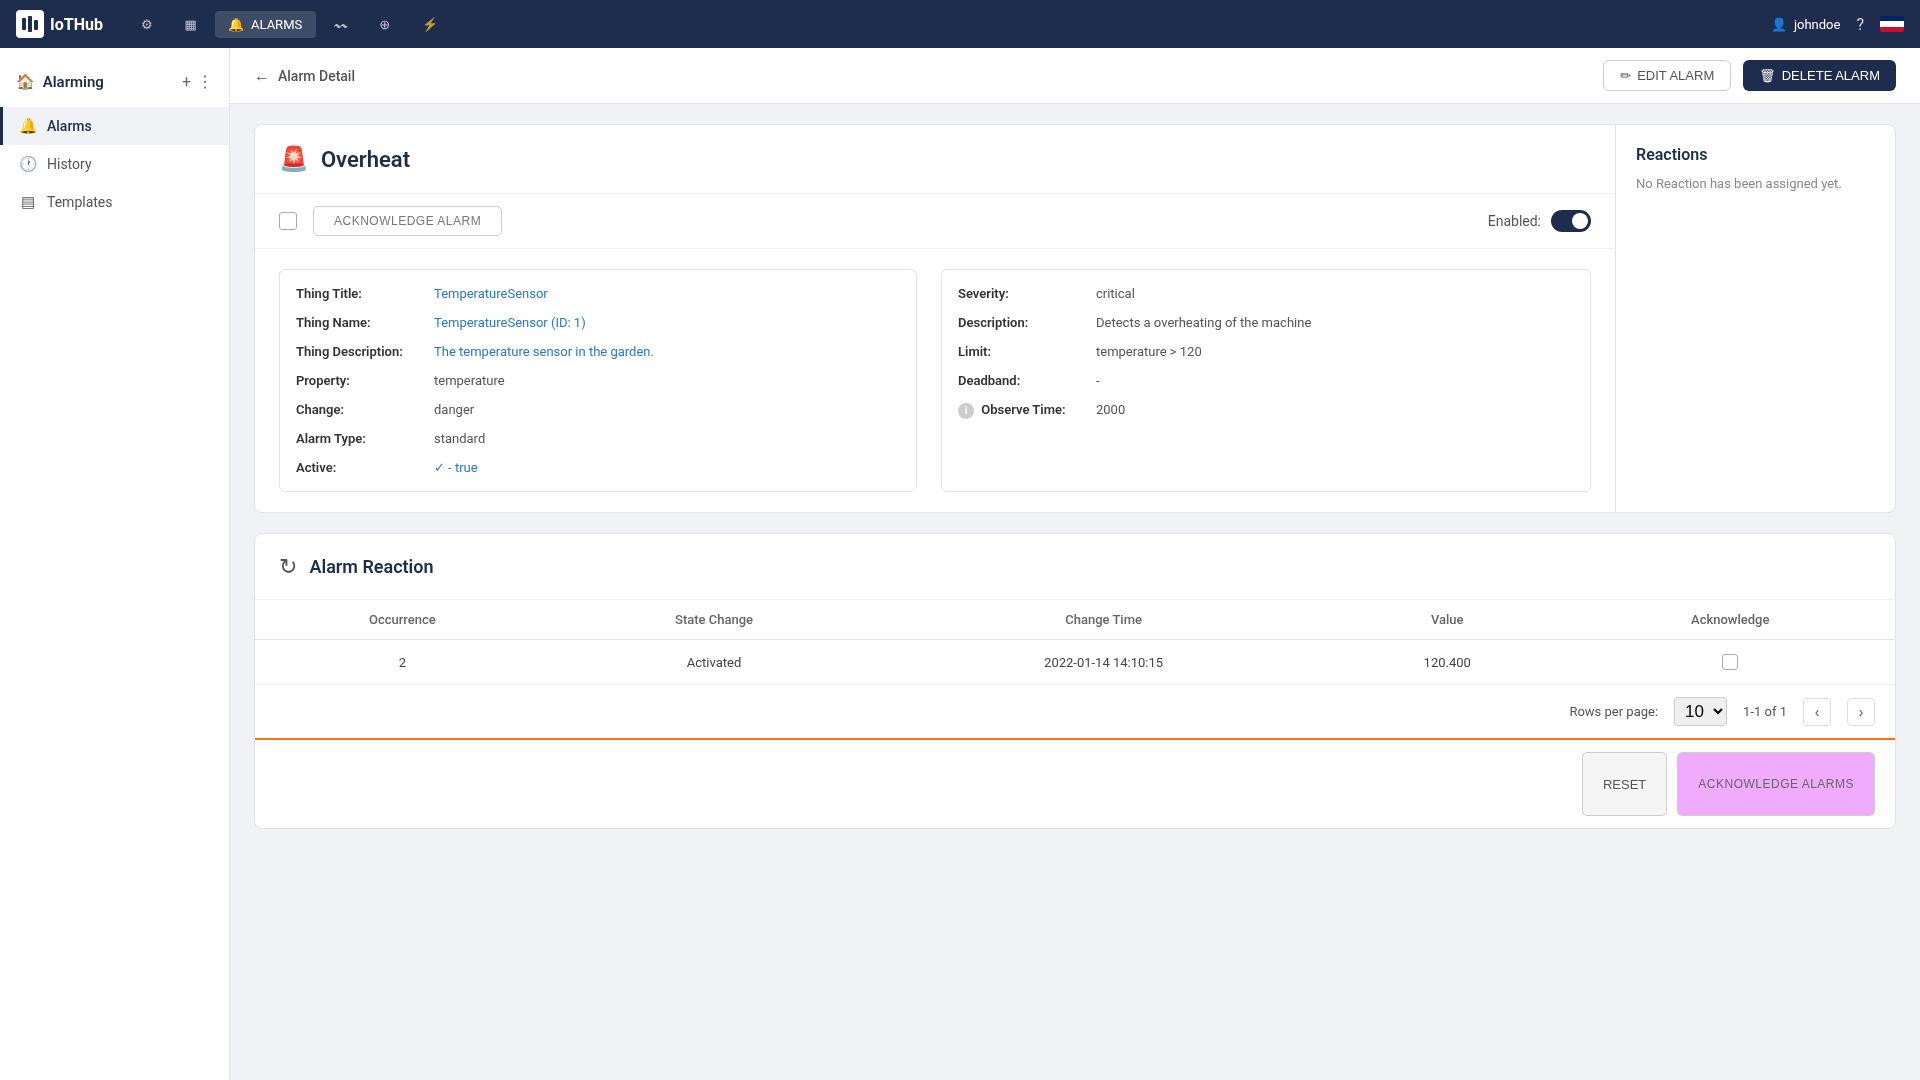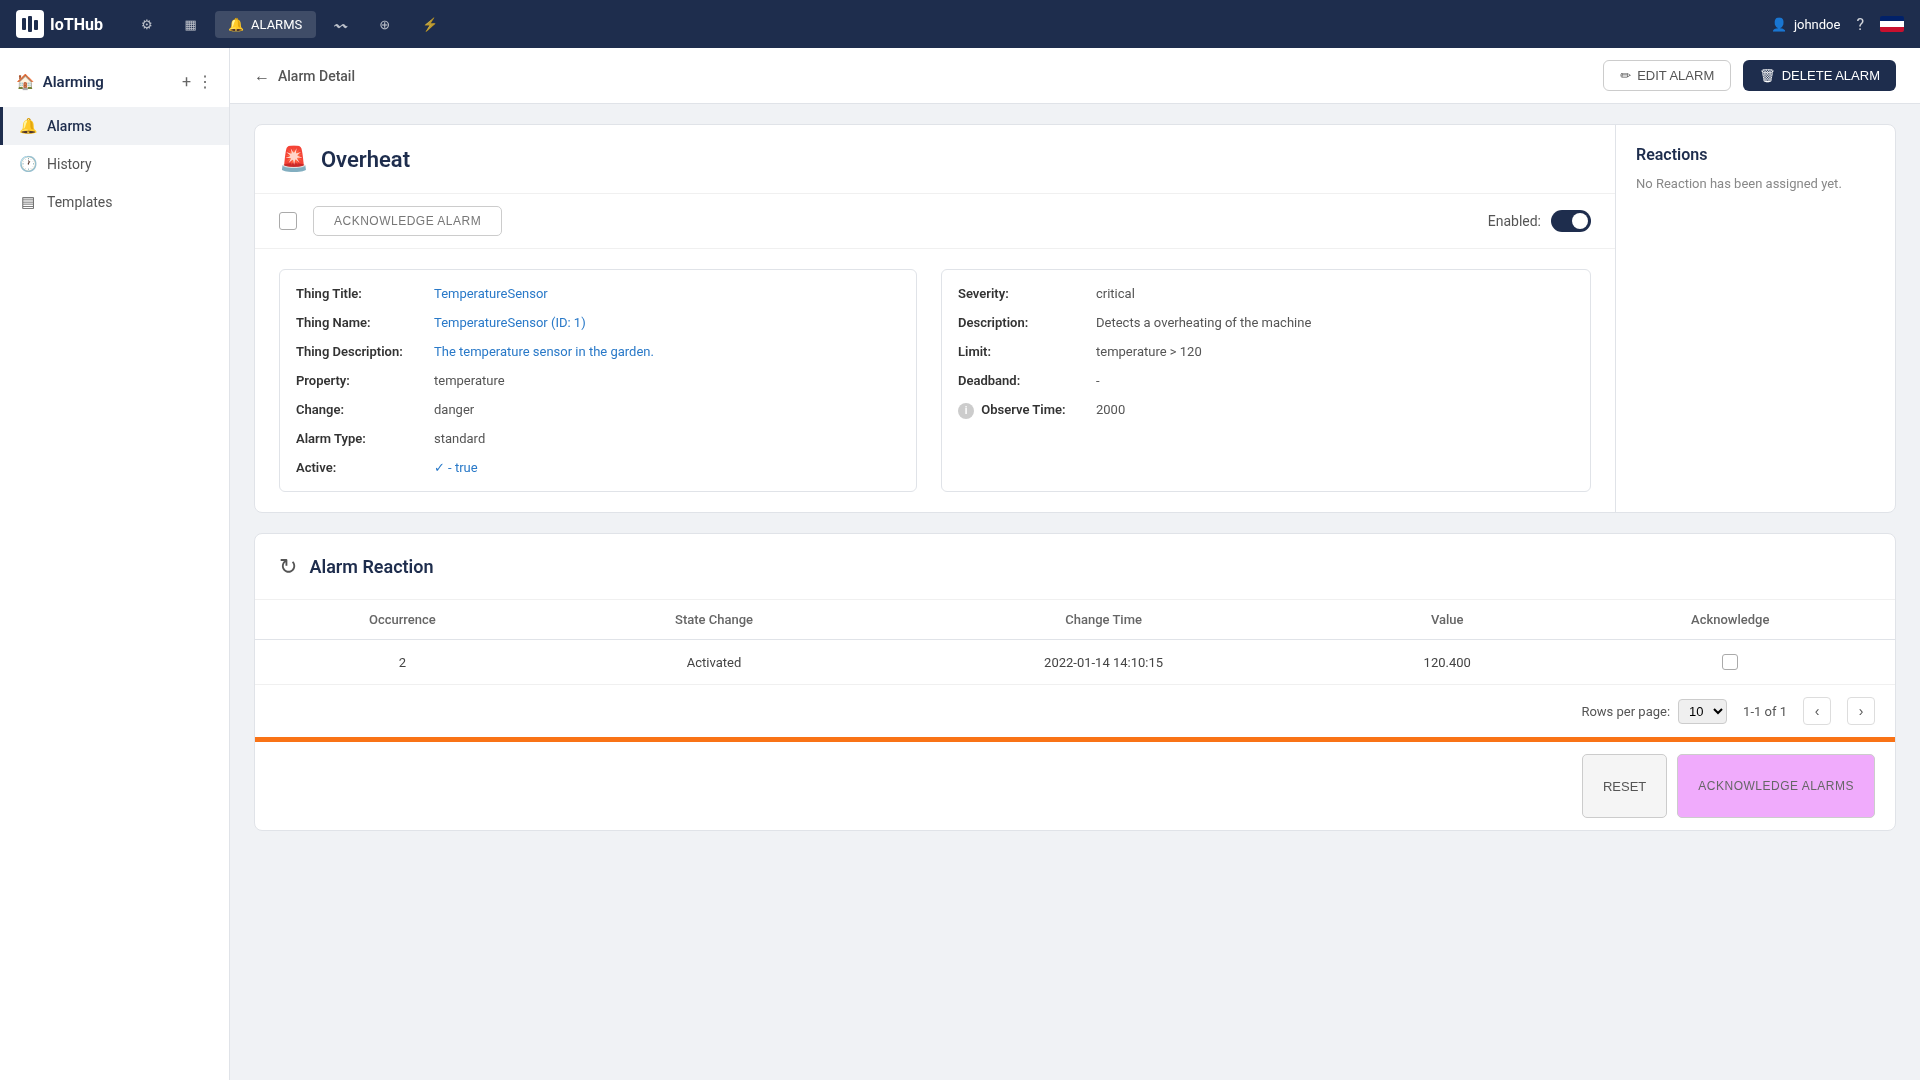--- a/index.html
+++ b/index.html
@@ -309,41 +309,42 @@
       gap: 16px;
     }
     .rows-per-page {
       display: flex; align-items: center; gap: 8px;
       font-size: 13px; color: #555;
     }
     .rows-select {
       padding: 3px 6px;
       border: 1px solid #ccc;
       border-radius: 4px;
-      font-size: 13px;
+      font-size: 17px;
+      margin-left: 8px;
     }
     .pagination-info { font-size: 13px; color: #555; }
     .pagination-btn {
       width: 28px; height: 28px;
       border: 1px solid #ddd;
       border-radius: 4px;
       background: white;
       cursor: pointer;
       display: flex; align-items: center; justify-content: center;
       font-size: 14px;
       color: #555;
     }
 
     
     .action-buttons-row {
       display: flex;
       justify-content: flex-end;
       gap: 10px;
       padding: 12px 20px;
-      border-top: 5px solid #f97316;
+      border-top: 2px solid #f97316;
     }
     .btn-reset {
       padding: 7px 20px;
       border: 1px solid #ccc;
       border-radius: 5px;
       background: #f5f5f5;
       font-size: 13px;
       color: #555;
       cursor: pointer;
     }

